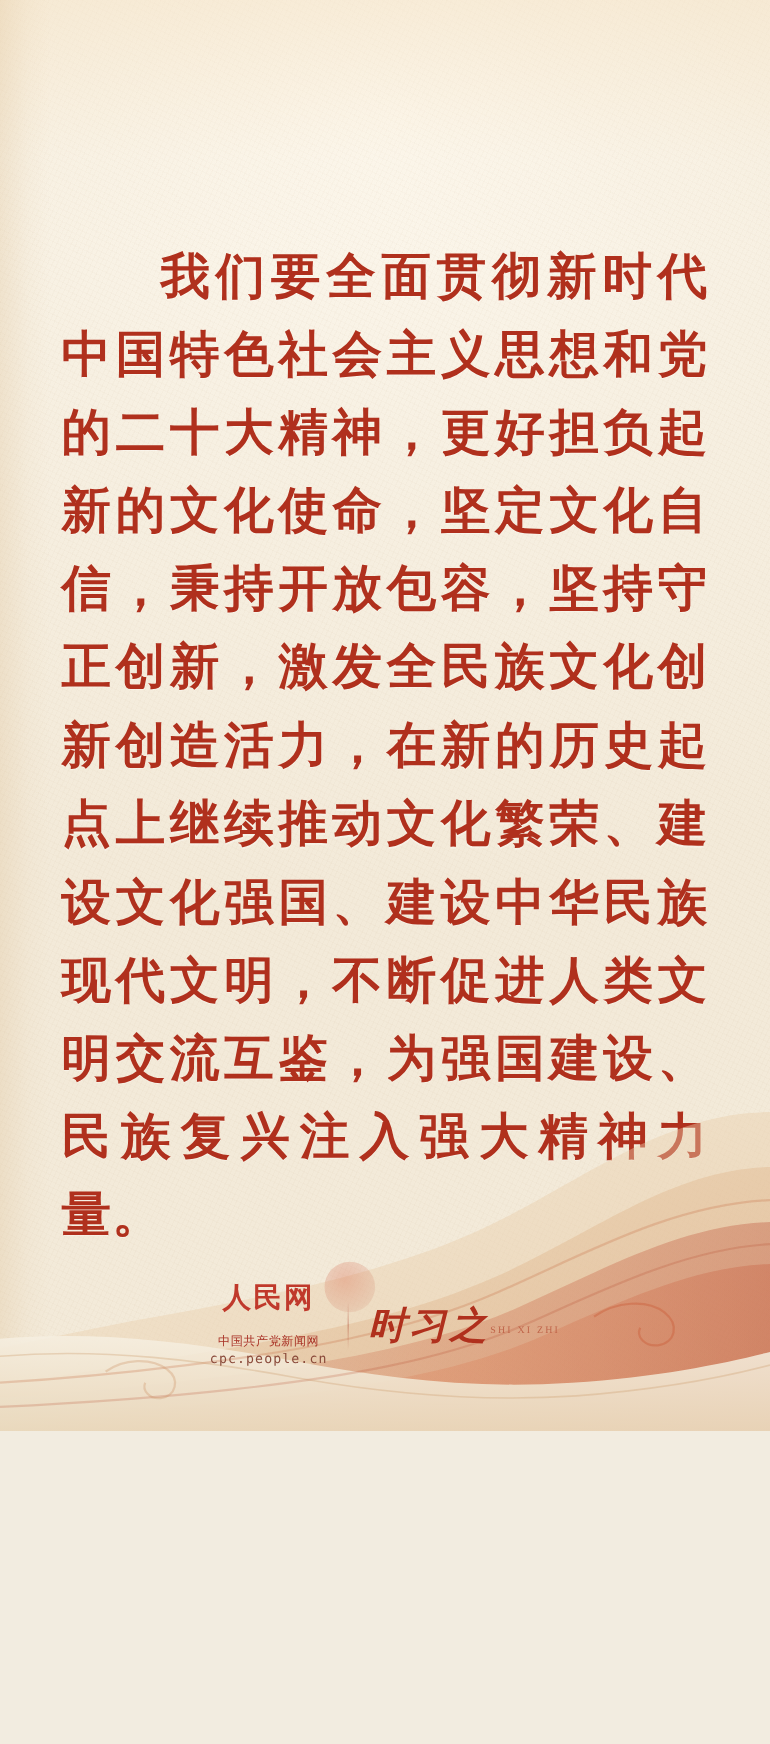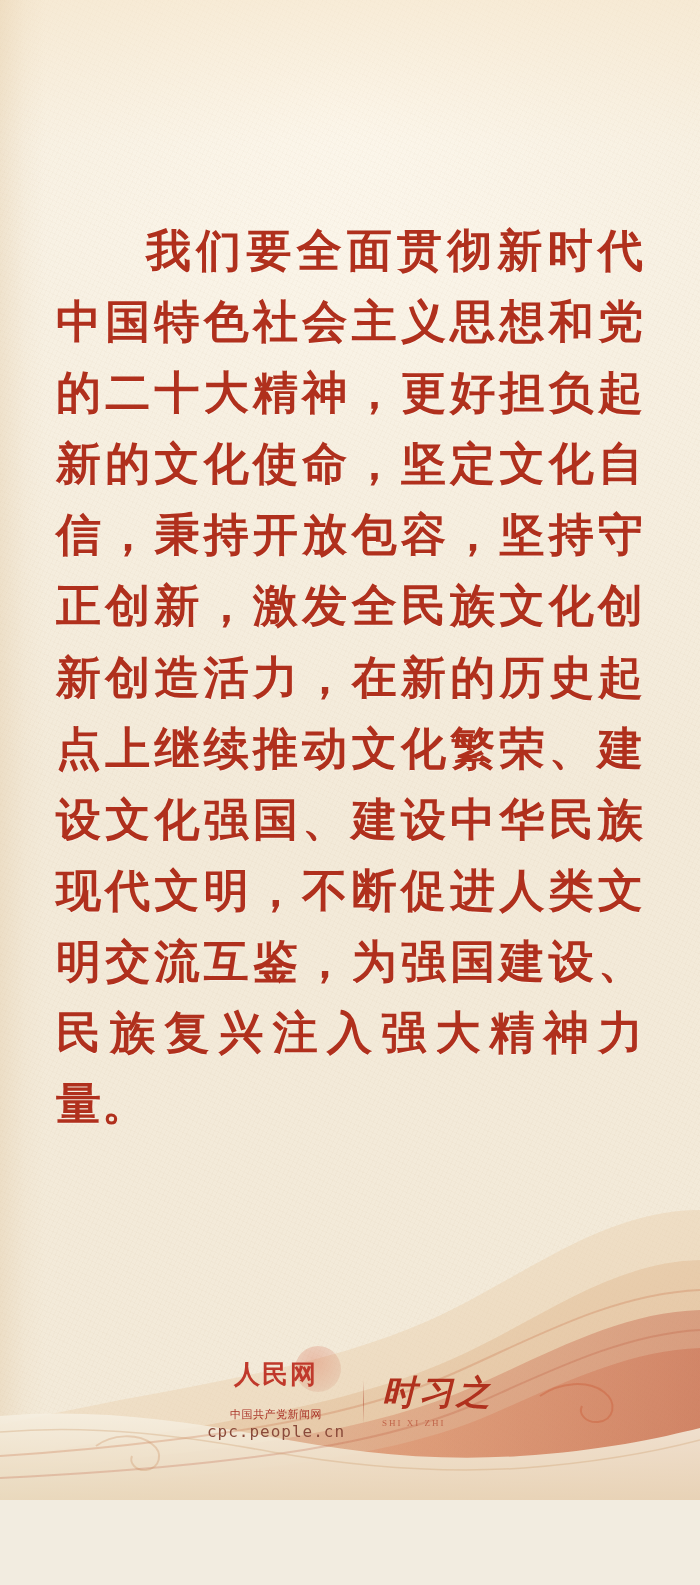--- a/index.html
+++ b/index.html
@@ -3,21 +3,21 @@
 <meta charset="utf-8">
 <style>
   html, body {
     margin: 0;
     padding: 0;
     background: #f2ece0;
   }
   .poster {
     position: relative;
     width: 700px;
-    height: 1500px;
+    height: 1301px;
     overflow: hidden;
     background:
       radial-gradient(ellipse 900px 700px at 50% 8%, #fdf8ee 0%, #f7f0e2 45%, #f3ead9 100%);
     font-family: "DejaVu Serif", "Liberation Serif", serif;
   }
 
   
   .paper-texture {
     position: absolute;
     inset: 0;
@@ -110,34 +110,34 @@
   }
   .people-logo .pl-sub {
     color: #a93226;
     font-size: 11px;
     margin-top: 20px;
     letter-spacing: 0.5px;
     font-family: "DejaVu Sans", sans-serif;
   }
   .people-logo .pl-url {
     color: #8a4a3a;
-    font-size: 16px;
+    font-size: 12px;
     margin-top: 4px;
     letter-spacing: 1px;
     font-family: "DejaVu Sans Mono", monospace;
   }
   .divider-dot {
     width: 1px;
     height: 44px;
     background: linear-gradient(180deg, rgba(170,60,40,0) 0%, rgba(170,60,40,0.45) 50%, rgba(170,60,40,0) 100%);
   }
   .shixizhi {
     display: flex;
-    flex-direction: column;
-    align-items: flex-start;
+    flex-direction: row;
+    align-items: center;
     line-height: 1;
   }
   .shixizhi .sxz-main {
     color: #b0301d;
     font-size: 34px;
     font-weight: 700;
     font-style: italic;
     letter-spacing: 3px;
     font-family: "DejaVu Serif", "Liberation Serif", serif;
   }

